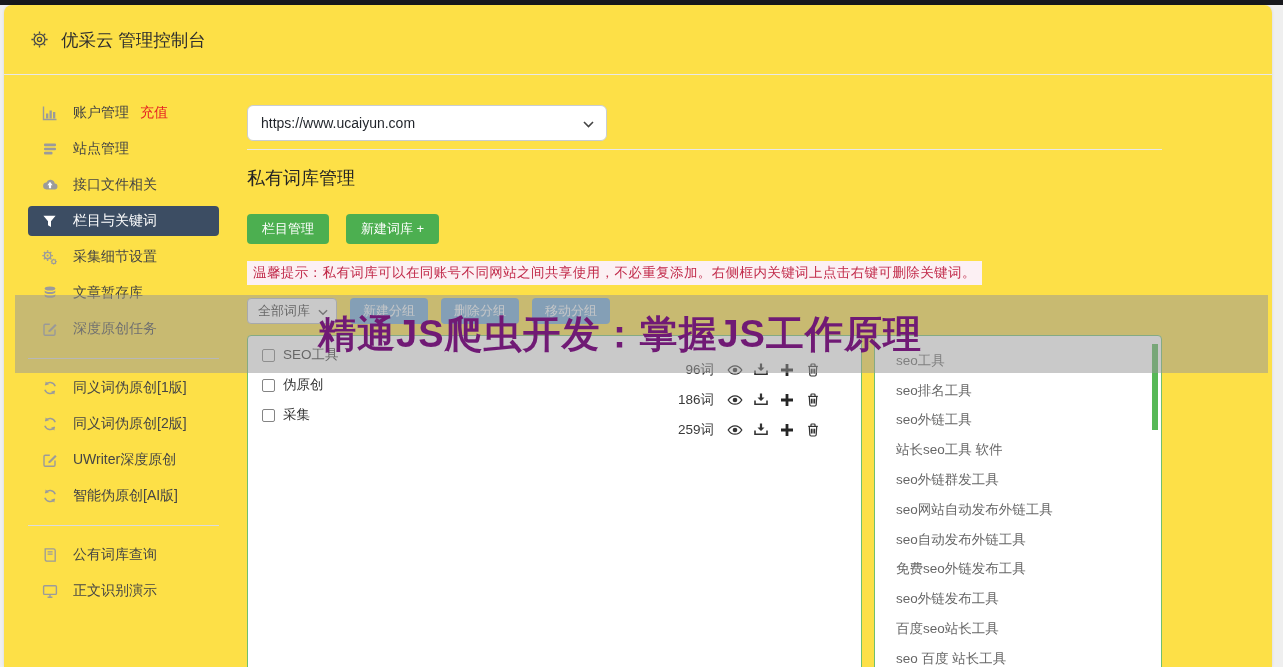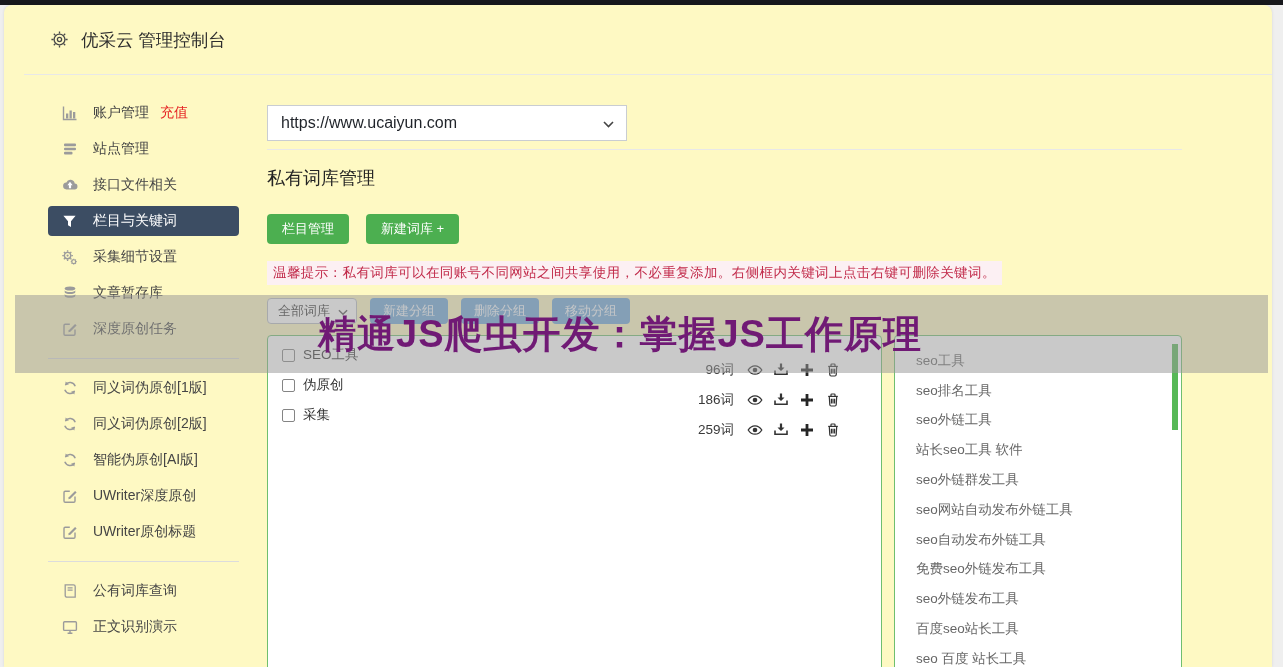--- a/index.html
+++ b/index.html
@@ -1,42 +1,42 @@
 <!DOCTYPE html>
 <html><head>
 <meta charset="utf-8">
 <style>
   * { margin:0; padding:0; box-sizing:border-box; }
   html,body { width:1283px; height:667px; overflow:hidden; }
   body { background:#efefef; font-family:"Liberation Sans","DejaVu Sans",sans-serif; position:relative; }
   .top-strip { height:5px; background:#17181c; }
-  .card { margin:0 11px 0 4px; background:#fef9c3; border-radius:8px 8px 0 0; height:662px;
-          box-shadow:0 0 3px rgba(0,0,0,.10); overflow:hidden; display:flex; flex-direction:column;padding-left:20px; }
+  .card { margin:0 11px 0 4px; background:#fde047; border-radius:8px 8px 0 0; height:662px;
+          box-shadow:0 0 3px rgba(0,0,0,.10); overflow:hidden; display:flex; flex-direction:column; }
   .appbar { height:70px; flex:0 0 70px; display:flex; align-items:center; gap:12px;
             padding-left:26px; border-bottom:1px solid #e8e8e8; }
   .appbar-title { font-size:17.5px; color:#2e2e2e; }
   .body-row { display:flex; flex:1; min-height:0; }
 
   
   .sidebar { width:229px; flex:0 0 229px; padding:20px 0 0 24px; }
   .side-item { display:flex; align-items:center; height:36px; width:191px; padding-left:13px;
                border-radius:4px; gap:15px; cursor:pointer; }
   .side-item.active { background:#3c4d63; height:30px; margin:3px 0; }
   .side-item.active .slabel { color:#fff; }
   .sicon { width:17px; display:flex; justify-content:center; color:#9b9b9b; flex:0 0 17px; }
   .side-item.active .sicon { color:#fff; }
   .slabel { font-size:14px; color:#454545; white-space:nowrap; }
   .sbadge { color:#e52222; font-size:14px; margin-left:-4px; }
   .side-divider { border-top:1px solid #dcdcdc; width:191px; margin:11px 0; }
 
   
   .content { flex:1; padding:30px 0 0 14px; position:relative; }
-  .site-select { width:360px; height:36px; border:1px solid #c9cdd2; border-radius:0; background:#fff;
+  .site-select { width:360px; height:36px; border:1px solid #c9cdd2; border-radius:6px; background:#fff;
                  display:flex; align-items:center; justify-content:space-between; padding:0 12px 0 13px;
-                 font-size:16px; color:#1f2329; cursor:pointer; }
+                 font-size:14px; color:#1f2329; cursor:pointer; }
   .content-divider { width:915px; border-bottom:1px solid #e8e8e8; margin-top:8px; }
   .page-title { font-size:18px; color:#242424; font-weight:500; margin-top:16px; }
   .btn-row { display:flex; gap:17px; margin-top:24px; }
   .btn-green { background:#4caf50; color:#fff; font-size:13px; height:30px; padding:0 15px;
                border:none; border-radius:4px; display:flex; align-items:center; cursor:pointer; }
   .tip { display:inline-block; background:#fcf0f3; color:#c12a4a; font-size:13.5px;
          padding:3px 6px; margin-top:17px; letter-spacing:.4px; }
   .group-row { display:flex; gap:8px; margin-top:13px; align-items:center; }
   .filter-select { width:90px; height:26px; border:1px solid #b9bdc2; border-radius:4px; background:#fff;
                    display:flex; align-items:center; justify-content:space-between; padding:0 8px 0 10px;
@@ -196,50 +196,41 @@
               <path fill="currentColor" d="M3.6 1.6 3.2 5.5 7 4.3z"></path>
               <path fill="currentColor" d="M12.4 14.4l.4-3.9-3.8 1.2z"></path>
             </svg>
         </span>
         <span class="slabel">同义词伪原创[2版]</span>
       </div>
 
       <div class="side-item">
         <span class="sicon">
           <svg width="16" height="16" viewBox="0 0 16 16">
+              <path d="M13 8.5V13a1.2 1.2 0 0 1-1.2 1.2H3.2A1.2 1.2 0 0 1 2 13V4.4a1.2 1.2 0 0 1 1.2-1.2h4.6" stroke="currentColor" stroke-width="1.4" fill="none"></path>
+              <path fill="currentColor" d="M6.8 9.2 13.1 2.9l1.5 1.5-6.3 6.3-2 .5z"></path>
+            </svg>
+        </span>
+        <span class="slabel">UWriter深度原创</span>
+      </div>
+
+      <div class="side-item">
+        <span class="sicon">
+          <svg width="16" height="16" viewBox="0 0 16 16">
               <g stroke="currentColor" stroke-width="1.5" fill="none">
                 <path d="M13.2 6.2A5.6 5.6 0 0 0 3.4 4.9"></path>
                 <path d="M2.8 9.8a5.6 5.6 0 0 0 9.8 1.3"></path>
               </g>
               <path fill="currentColor" d="M3.6 1.6 3.2 5.5 7 4.3z"></path>
               <path fill="currentColor" d="M12.4 14.4l.4-3.9-3.8 1.2z"></path>
             </svg>
         </span>
         <span class="slabel">智能伪原创[AI版]</span>
       </div>
 
-      <div class="side-item">
-        <span class="sicon">
-          <svg width="16" height="16" viewBox="0 0 16 16">
-              <path d="M13 8.5V13a1.2 1.2 0 0 1-1.2 1.2H3.2A1.2 1.2 0 0 1 2 13V4.4a1.2 1.2 0 0 1 1.2-1.2h4.6" stroke="currentColor" stroke-width="1.4" fill="none"></path>
-              <path fill="currentColor" d="M6.8 9.2 13.1 2.9l1.5 1.5-6.3 6.3-2 .5z"></path>
-            </svg>
-        </span>
-        <span class="slabel">UWriter深度原创</span>
-      </div>
-
-      <div class="side-item">
-        <span class="sicon">
-          <svg width="16" height="16" viewBox="0 0 16 16">
-              <path d="M13 8.5V13a1.2 1.2 0 0 1-1.2 1.2H3.2A1.2 1.2 0 0 1 2 13V4.4a1.2 1.2 0 0 1 1.2-1.2h4.6" stroke="currentColor" stroke-width="1.4" fill="none"></path>
-              <path fill="currentColor" d="M6.8 9.2 13.1 2.9l1.5 1.5-6.3 6.3-2 .5z"></path>
-            </svg>
-        </span>
-        <span class="slabel">UWriter原创标题</span>
-      </div>
 
       <div class="side-divider"></div>
 
       <div class="side-item">
         <span class="sicon">
           <svg width="16" height="16" viewBox="0 0 16 16">
               <path d="M3.2 1.8h8.2a1.8 1.8 0 0 1 1.8 1.8v10.6H5a1.8 1.8 0 0 1-1.8-1.8z" stroke="currentColor" stroke-width="1.3" fill="none"></path>
               <path d="M5.6 4.8h5M5.6 7.2h5" stroke="currentColor" stroke-width="1.2"></path>
             </svg>
         </span>

